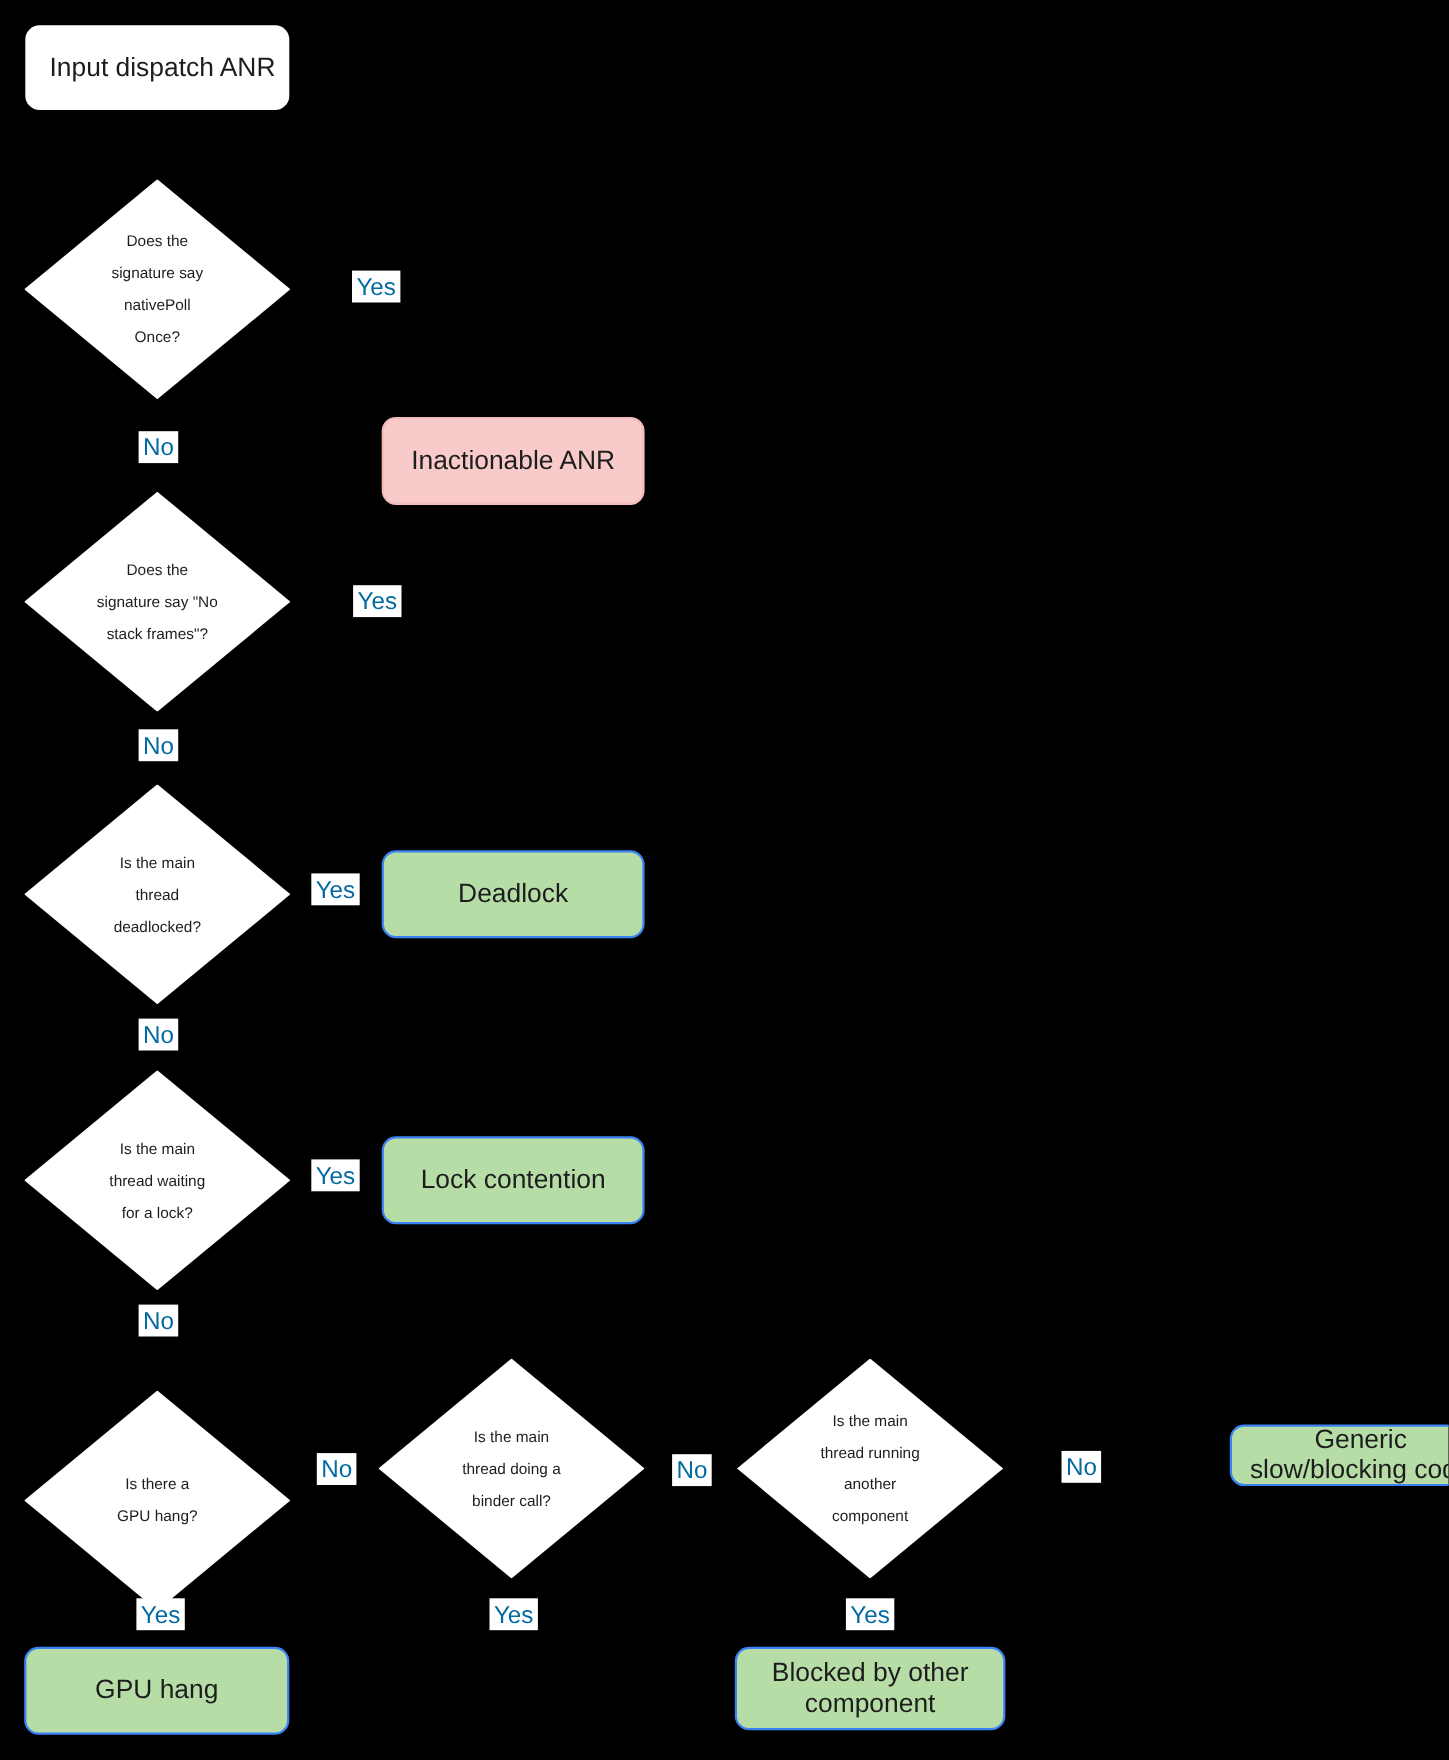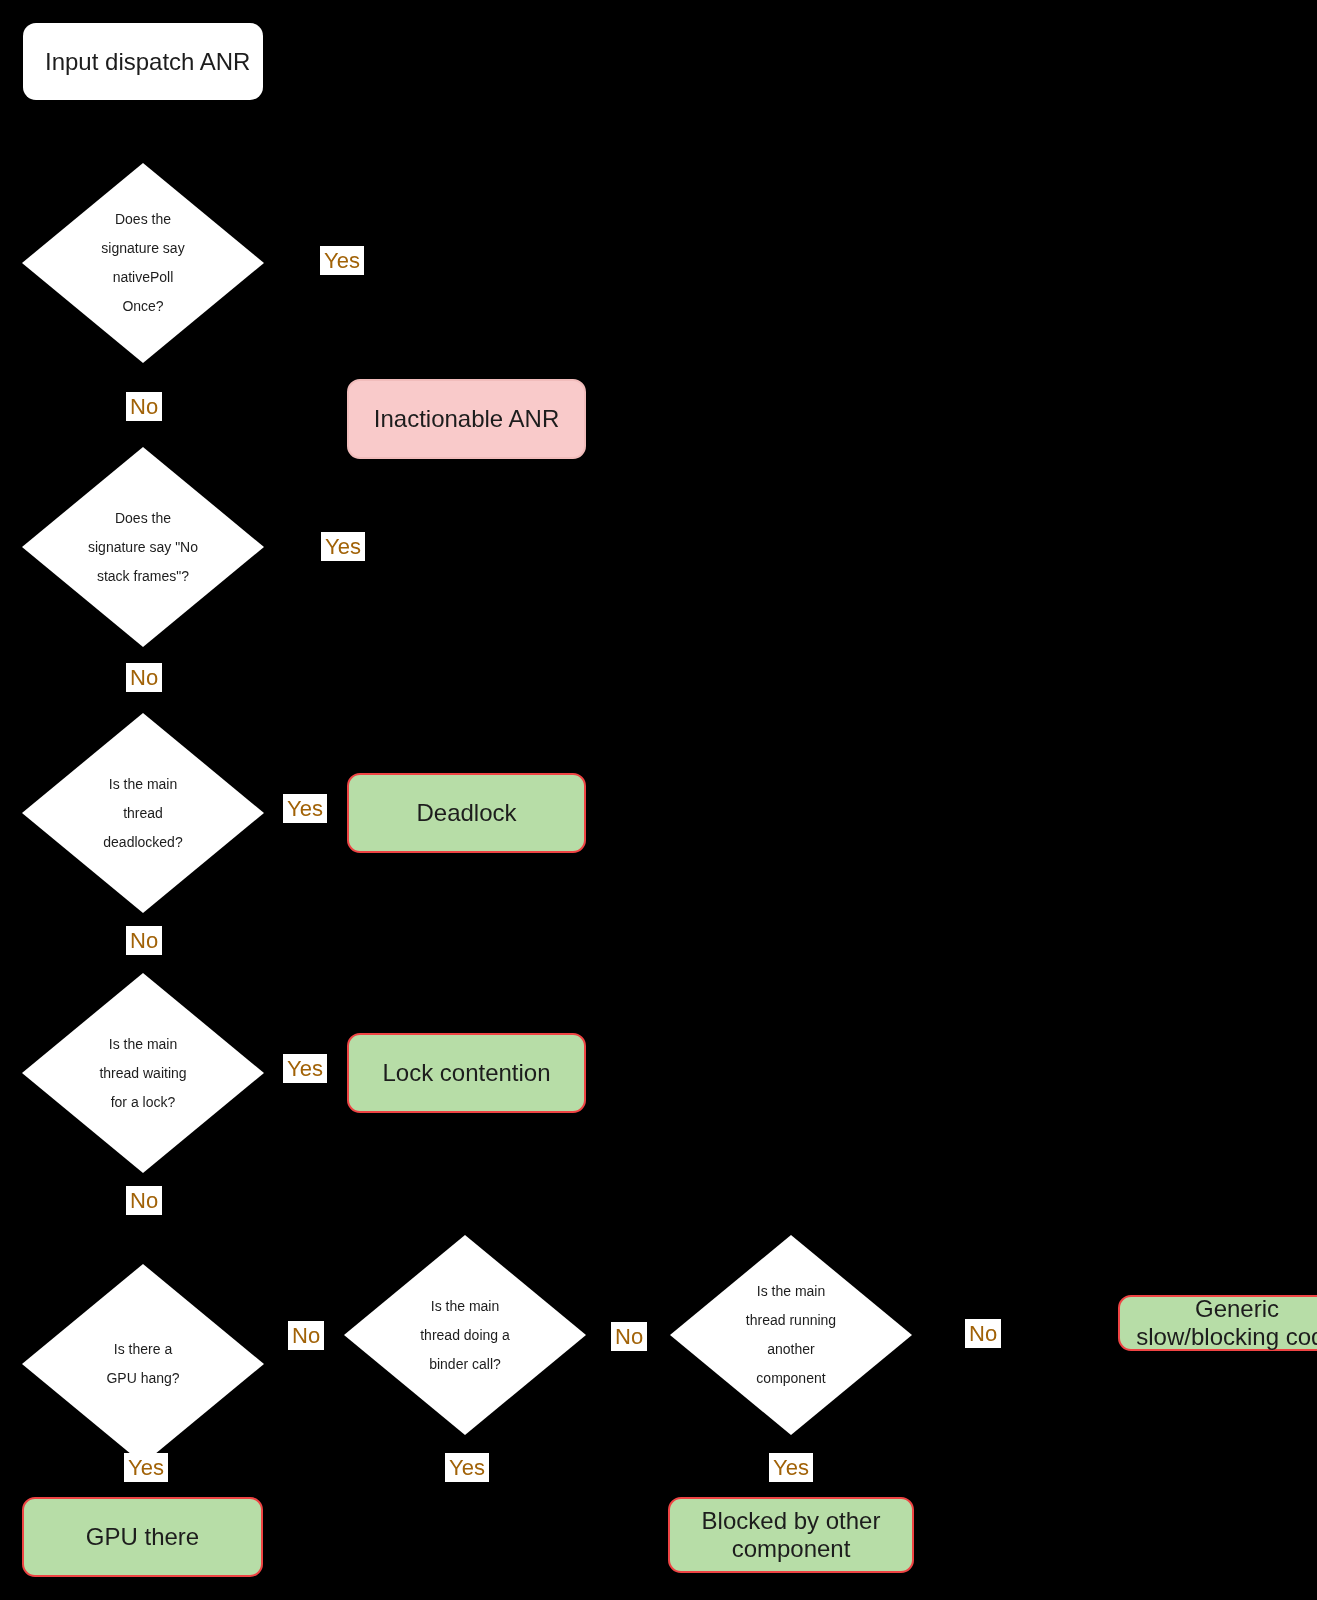--- a/index.html
+++ b/index.html
@@ -30,21 +30,21 @@
     padding: 14px 10px;
   }
   .start-box {
     background: #ffffff;
     justify-content: flex-start;
     text-align: left;
     padding-left: 22px;
   }
   .outcome-positive {
     background: #b7dda7;
-    border: 2px solid #ef4444;
+    border: 2px solid #3b82f6;
   }
   .outcome-negative {
     background: #f9caca;
     border: 2px solid #f1bcbb;
   }
   .diamond {
     position: absolute;
     width: 242px;
     height: 200px;
     background: #ffffff;
@@ -53,21 +53,21 @@
     align-items: center;
     justify-content: center;
     text-align: center;
     font-size: 14px;
     line-height: 29px;
     white-space: pre-line;
   }
   .edge-label {
     position: absolute;
     background: #ffffff;
-    color: #a16207;
+    color: #0369a1;
     font-size: 22px;
     line-height: 27px;
     padding: 1px 4px;
     white-space: nowrap;
   }
 </style>
 </head>
 <body>
 
 <div id="canvas">
@@ -115,21 +115,21 @@
 
   <div class="node-box outcome-positive" style="left:347px; top:1033px; width:239px; height:80px;text-align:center;">
     <span>Lock contention</span>
   </div>
 
   <div class="node-box outcome-positive" style="left:1118px; top:1295px; width:238px; height:56px;">
     <span>Generic slow/blocking code</span>
   </div>
 
   <div class="node-box outcome-positive" style="left:22px; top:1497px; width:241px; height:80px;">
-    <span>GPU there</span>
+    <span>GPU hang</span>
   </div>
 
 
   <div class="node-box outcome-positive" style="left:668px; top:1497px; width:246px; height:76px;">
     <span>Blocked by other component</span>
   </div>
 
   <span class="edge-label" style="left:320px; top:246px;">Yes</span>
   <span class="edge-label" style="left:126px; top:392px;">No</span>
 

